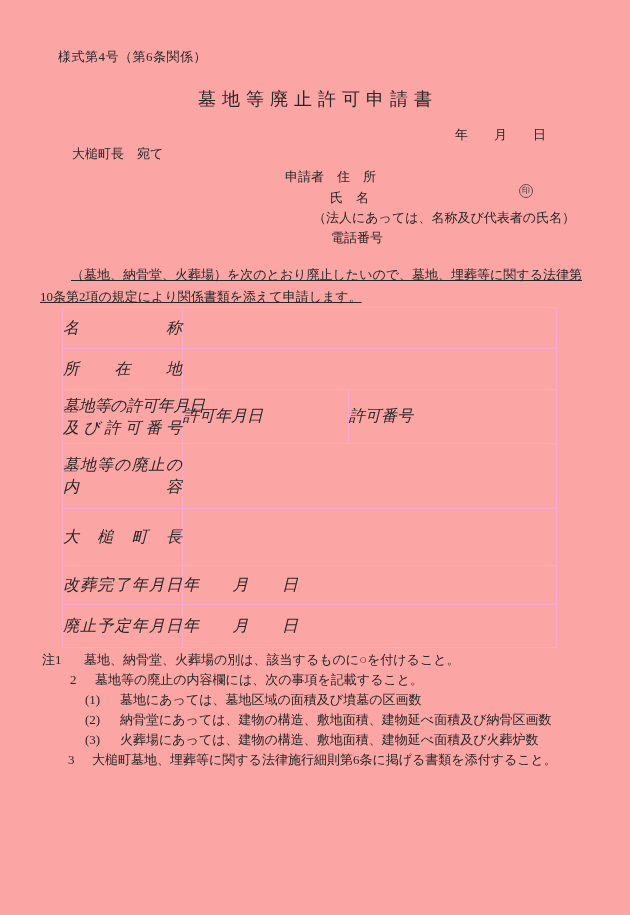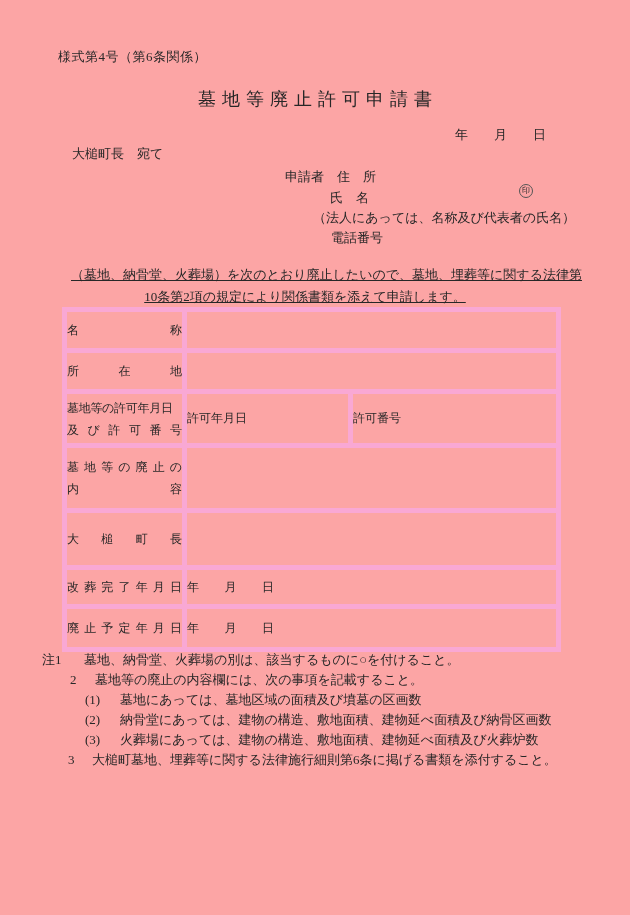--- a/index.html
+++ b/index.html
@@ -40,34 +40,35 @@
   .corporate-note { left:313px; top:209px; }
   .phone { left:331px; top:229px; }
 
   .body-par {
     position:absolute;
     left:40px; top:264px; width:530px;
     line-height:22px;
     text-decoration:underline;
   }
   .body-par .l1 { text-indent:31px; white-space:nowrap; }
-  .body-par .l2 { white-space:nowrap;text-align:center; }
+  .body-par .l2 { white-space:nowrap; }
 
   table.form {
     position:absolute;
     left:62px; top:307px;
     width:494px;
     border-collapse:collapse;
     table-layout:fixed;
   }
   table.form td {
-    border:5px solid #f9a8d4;
+    border:1px solid #f9a8d4;
     padding:0;
     vertical-align:middle;
-    font-size:12px;
+    font-size:16px;
+    font-style:italic;
   }
   td.lab { padding:0 6px; }
   .jl {                       
     text-align:justify;
     text-align-last:justify;
     line-height:22px;
   }
   .nw { white-space:nowrap; line-height:22px; letter-spacing:-0.3px; }
   td.sub {
     vertical-align:top;

